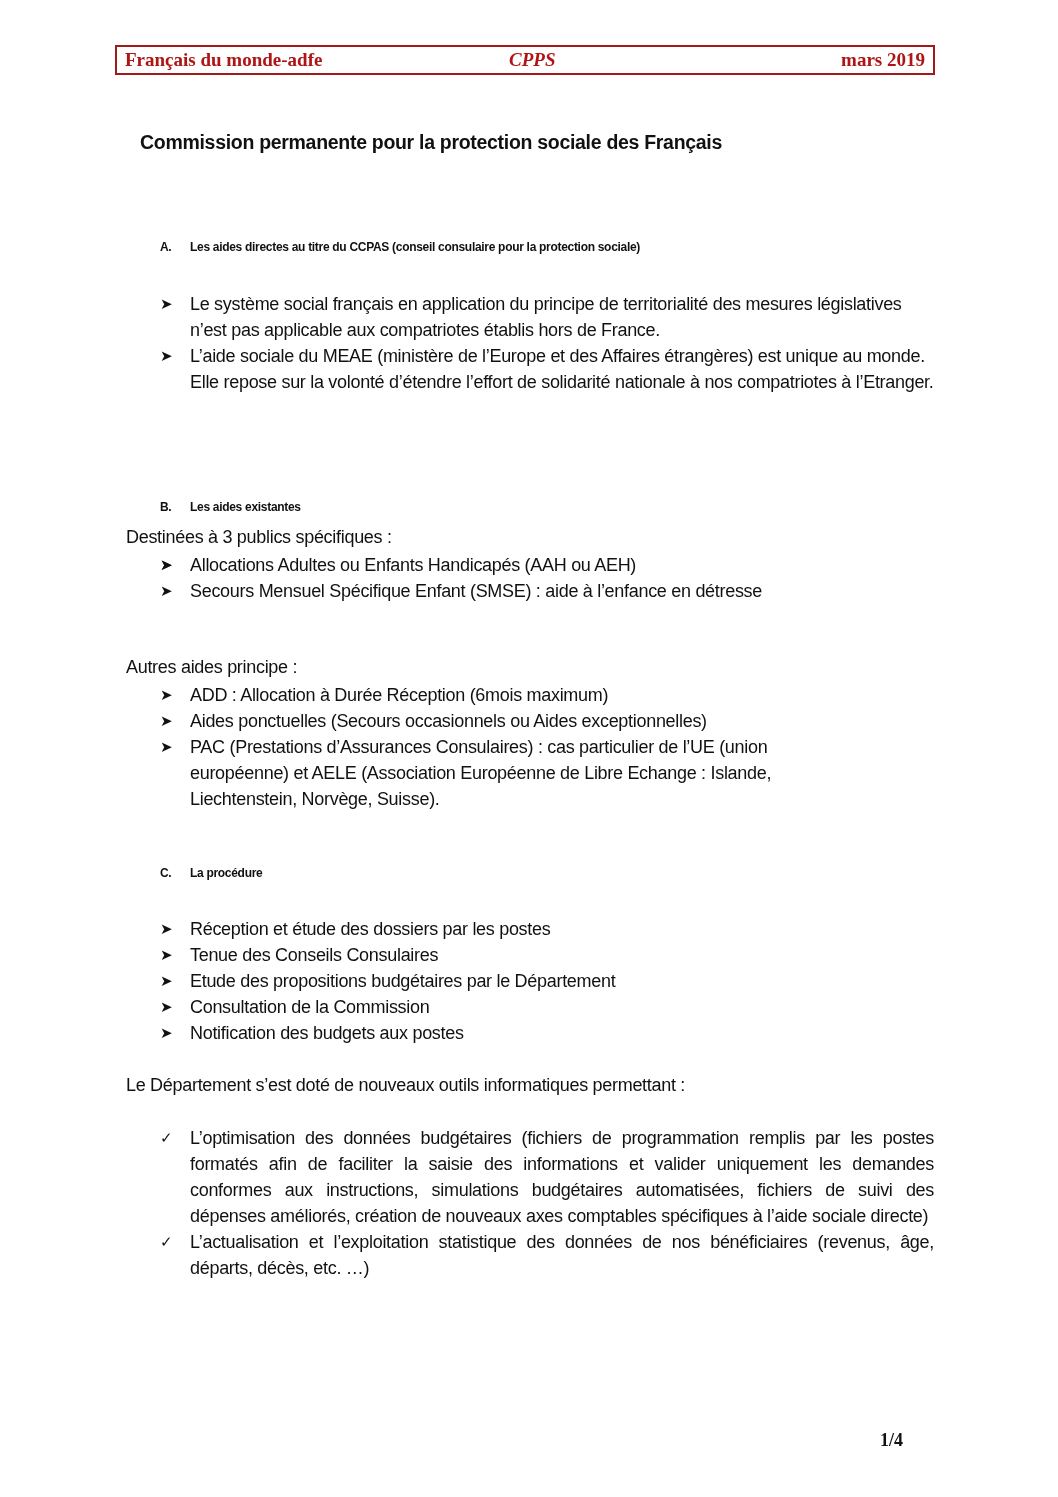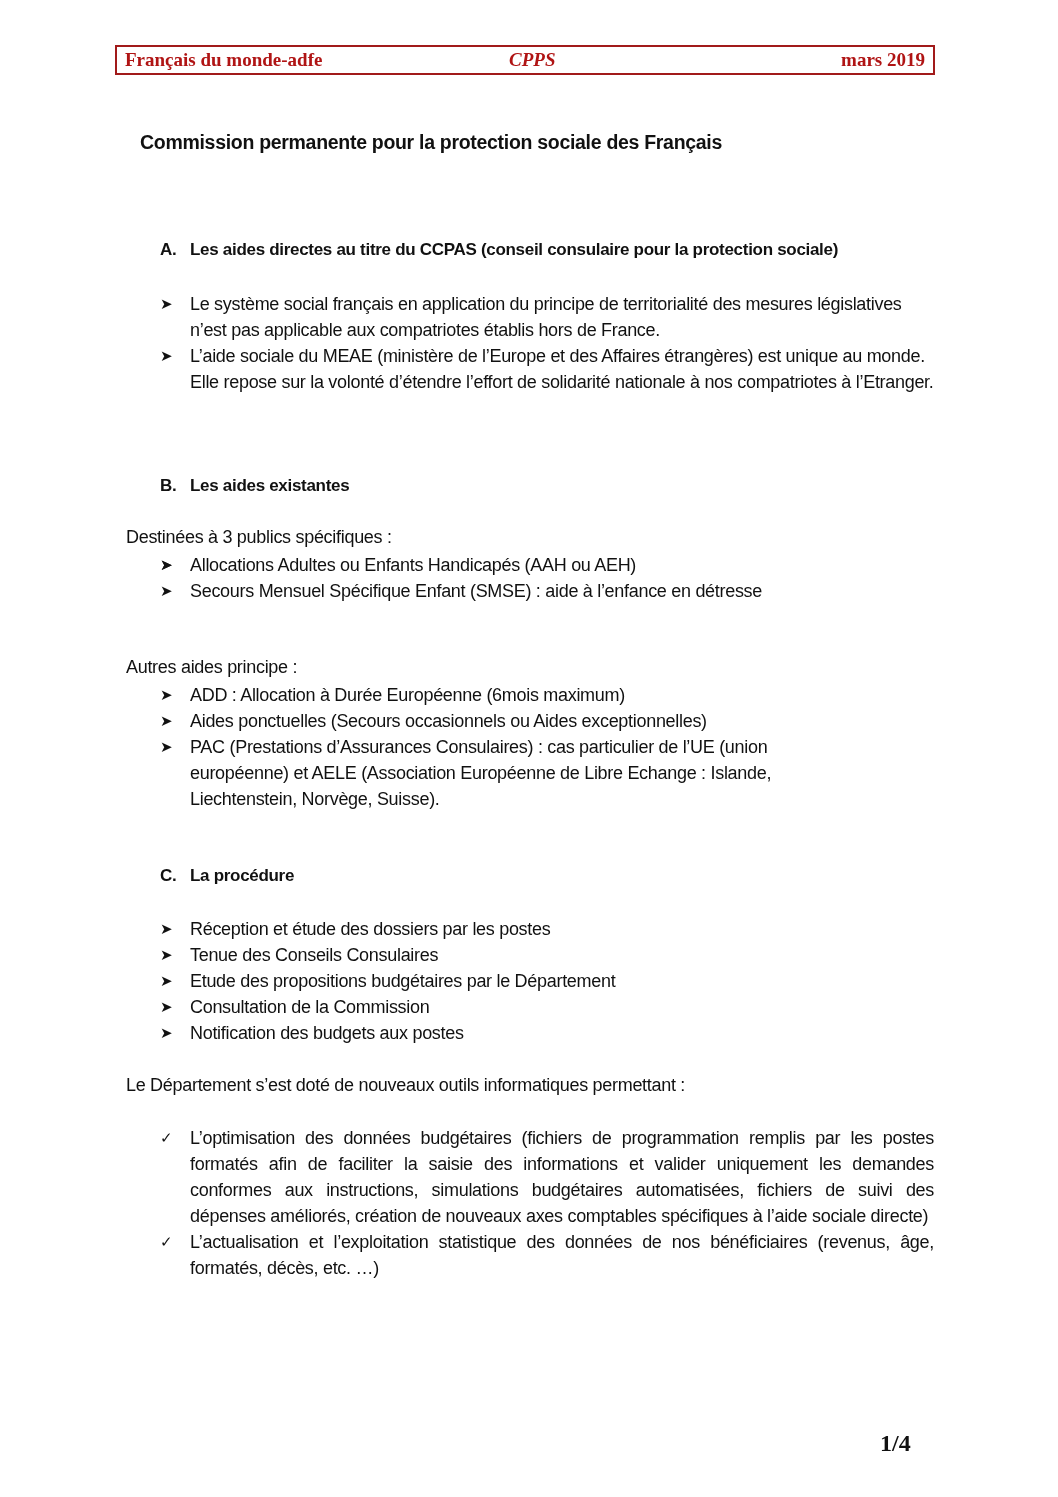--- a/index.html
+++ b/index.html
@@ -13,39 +13,39 @@
       display: flex; align-items: center; justify-content: space-between;
       padding: 0 8px; color: #b01414;
       font-family: "Liberation Serif", serif; font-weight: bold; font-size: 19px;
     }
     .header-band .mid { position: absolute; left: 392px; font-style: italic; }
     .title {
       position: absolute; left: 140px; top: 128px; width: 780px; 
       font-weight: bold; font-size: 19.5px; line-height: 28px; letter-spacing: -0.3px;
     }
     .sec-head {
-      position: absolute; left: 160px; font-weight: bold; font-size: 17px;
+      position: absolute; left: 160px; font-weight: bold; font-size: 12px;
       letter-spacing: -0.3px; white-space: nowrap;
     }
     .sec-head .lbl { display: inline-block; width: 30px; }
     .lead {
       position: absolute; left: 126px; font-size: 18px; letter-spacing: -0.3px; white-space: nowrap;
     }
     .list { position: absolute; left: 160px; width: 780px; margin: 0; padding: 0; list-style: none; }
     .list li {
       position: relative; padding-left: 30px; font-size: 18px; line-height: 26px;
       letter-spacing: -0.3px;
     }
     .list li .bullet {
       position: absolute; left: 0; top: 0; font-size: 15px; width: 20px;
     }
     .list.justify li { text-align: justify; }
     .page-num {
       position: absolute; left: 880px; top: 1430px; font-family: "Liberation Serif", serif;
-      font-weight: bold; font-size: 24px;
+      font-weight: bold; font-size: 18px;
     }
   </style>
 </head>
 <body>
 
 <div class="header-band">
   <span>Français du monde-adfe</span>
   <span class="mid">CPPS</span>
   <span>mars 2019</span>
 </div>
@@ -55,45 +55,45 @@
 </div>
 
 <div class="sec-head" style="top:240px;">
   <span class="lbl">A.</span><span>Les aides directes au titre du CCPAS (conseil consulaire pour la protection sociale)</span>
 </div>
 <ul class="list" style="top:291px;">
   <li><span class="bullet">➤</span><span>Le système social français en application du principe de territorialité des mesures législatives n’est pas applicable aux compatriotes établis hors de France.</span></li>
   <li><span class="bullet">➤</span><span>L’aide sociale du MEAE (ministère de l’Europe et des Affaires étrangères) est unique au monde. Elle repose sur la volonté d’étendre l’effort de solidarité nationale à nos compatriotes à l’Etranger.</span></li>
 </ul>
 
-<div class="sec-head" style="top:476px;">
+<div class="sec-head" style="top:500px;">
   <span class="lbl">B.</span><span>Les aides existantes</span>
 </div>
 <div class="lead" style="top:527px;">Destinées à 3 publics spécifiques :</div>
 <ul class="list" style="top:552px;">
   <li><span class="bullet">➤</span></li>
   <li><span class="bullet">➤</span><span>Allocations Adultes ou Enfants Handicapés (AAH ou AEH)</span></li>
   <li><span class="bullet">➤</span><span>Secours Mensuel Spécifique Enfant (SMSE) : aide à l’enfance en détresse</span></li>
 </ul>
 <div class="lead" style="top:657px;">Autres aides principe :</div>
 <ul class="list" style="top:682px;">
-  <li><span class="bullet">➤</span><span>ADD : Allocation à Durée Européenne (6mois maximum)</span></li>
+  <li><span class="bullet">➤</span><span>ADD : Allocation à Durée Réception (6mois maximum)</span></li>
   <li><span class="bullet">➤</span><span>Aides ponctuelles (Secours occasionnels ou Aides exceptionnelles)</span></li>
   <li style="width:620px;"><span class="bullet">➤</span><span>PAC (Prestations d’Assurances Consulaires) : cas particulier de l’UE (union européenne) et AELE (Association Européenne de Libre Echange : Islande, Liechtenstein, Norvège, Suisse).</span></li>
 </ul>
 
 <div class="sec-head" style="top:866px;">
   <span class="lbl">C.</span><span>La procédure</span>
 </div>
 <ul class="list" style="top:916px;">
   <li><span class="bullet">➤</span><span>Réception et étude des dossiers par les postes</span></li>
   <li><span class="bullet">➤</span><span>Tenue des Conseils Consulaires</span></li>
   <li><span class="bullet">➤</span><span>Etude des propositions budgétaires par le Département</span></li>
   <li><span class="bullet">➤</span><span>Consultation de la Commission</span></li>
   <li><span class="bullet">➤</span><span>Notification des budgets aux postes</span></li>
 </ul>
 <div class="lead" style="top:1075px;">Le Département s’est doté de nouveaux outils informatiques permettant :</div>
 <ul class="list justify" style="top:1125px; width:774px;">
   <li><span class="bullet">✓</span><span>L’optimisation des données budgétaires (fichiers de programmation remplis par les postes formatés afin de faciliter la saisie des informations et valider uniquement les demandes conformes aux instructions, simulations budgétaires automatisées, fichiers de suivi des dépenses améliorés, création de nouveaux axes comptables spécifiques à l’aide sociale directe)</span></li>
-  <li><span class="bullet">✓</span><span>L’actualisation et l’exploitation statistique des données de nos bénéficiaires (revenus, âge, formatés, décès, etc. …)</span></li>
+  <li><span class="bullet">✓</span><span>L’actualisation et l’exploitation statistique des données de nos bénéficiaires (revenus, âge, départs, décès, etc. …)</span></li>
 </ul>
 
 <div class="page-num">1/4</div>
 
 </body></html>

